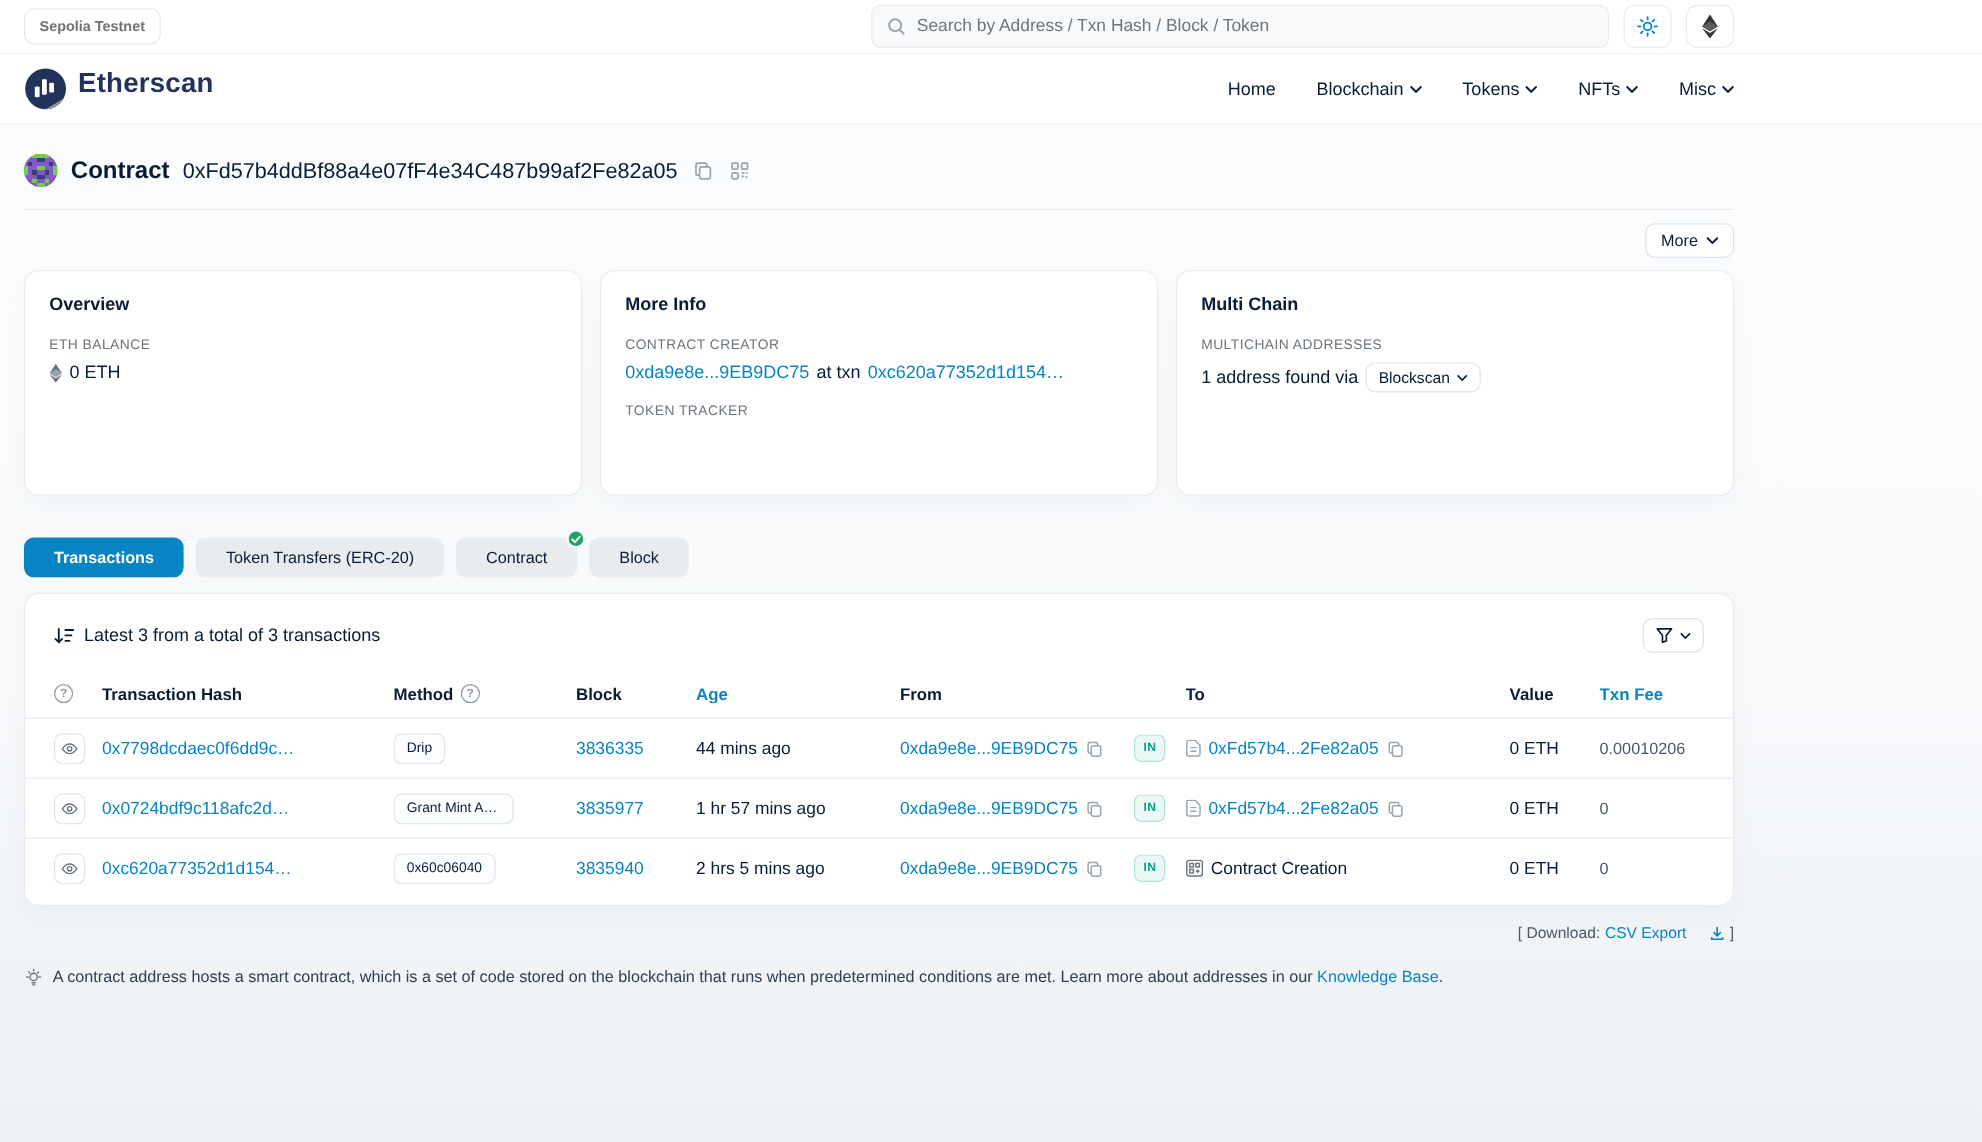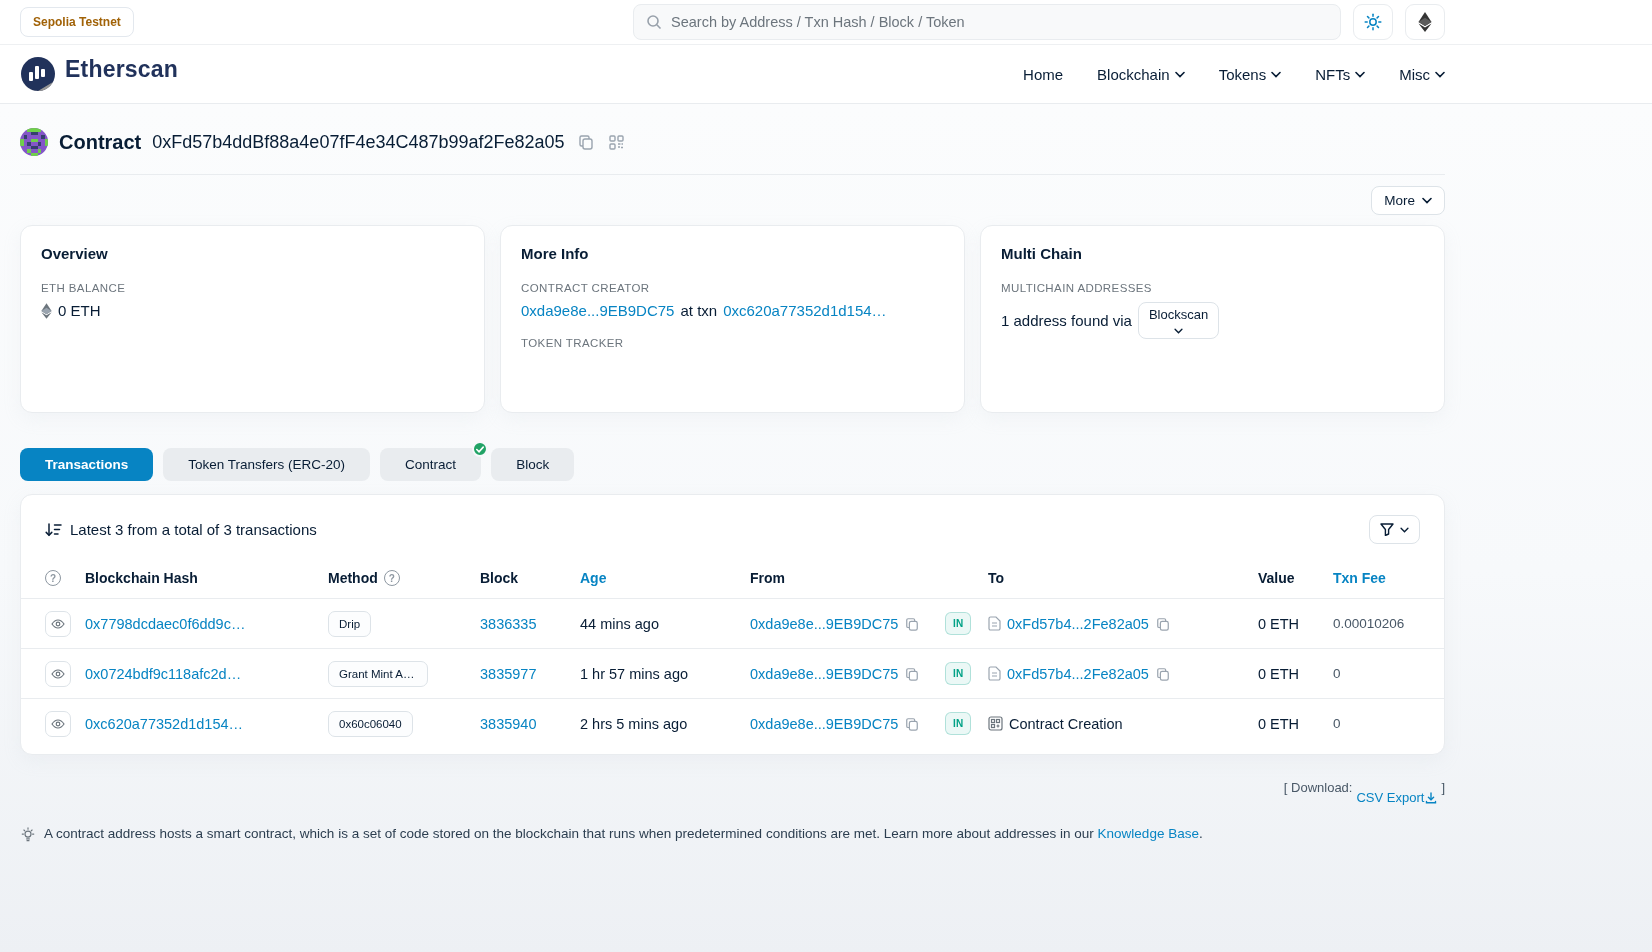--- a/index.html
+++ b/index.html
@@ -12,24 +12,24 @@
   }
   a { text-decoration:none; cursor:pointer; }
   button { font-family:inherit; cursor:pointer; }
   .container { width:1425px; margin-left:20px; }
 
   
   .topbar { background:#fff; }
   .topbar-inner { display:flex; align-items:center; height:44px; }
   .network-badge {
     background:#fff; border:1px solid #e3e8ee; border-radius:8px;
-    padding:7px 12px; font-size:12px; font-weight:700; color:#a16207;
+    padding:7px 12px; font-size:12px; font-weight:700; color:#737373;
   }
   .search-box {
-    margin-left:auto; width:708px; height:36px; display:flex; align-items:center;
+    margin-left:auto; width:615px; height:36px; display:flex; align-items:center;
     background:#f8f9fa; border:1px solid #e9ecef; border-radius:8px; padding:0 12px; gap:9px;
   }
   .search-box svg { flex:0 0 auto; }
   .search-box input {
     border:none; outline:none; background:transparent; width:100%;
     font-size:14.5px; color:#081d35; font-family:inherit;
   }
   .search-box input::placeholder { color:#6c757d; }
   .icon-btn {
     width:40px; height:36px; margin-left:12px; display:flex; align-items:center; justify-content:center;
@@ -71,21 +71,21 @@
   }
   .card-title { font-size:15px; font-weight:700; margin-bottom:20px; }
   .field-label { font-size:11.5px; letter-spacing:.4px; color:#6c757d; margin-bottom:8px; }
   .field-value { font-size:15px; display:flex; align-items:center; gap:6px; flex-wrap:wrap; }
   .link { color:#0784c3; }
   .field-block { margin-bottom:18px; }
   .token-row { display:flex; align-items:center; gap:8px; font-size:15px; }
   .token-icon { width:22px; height:22px; border-radius:50%; background:#a3aeb9; display:flex; align-items:center; justify-content:center; }
   .mini-select {
     display:inline-flex; align-items:center; gap:6px; background:#fff; border:1px solid #dde3e8;
-    border-radius:8px; padding:4px 10px; font-size:13px; color:#081d35;flex-direction:column;
+    border-radius:8px; padding:4px 10px; font-size:13px; color:#081d35;
   }
 
   
   .tabs { display:flex; gap:10px; margin-top:35px; }
   .tab-pill {
     position:relative; border:none; border-radius:8px; padding:9px 25px;
     background:#e9ecef; color:#081d35; font-size:13.5px; font-weight:500;
   }
   .tab-pill.active { background:#0784c3; color:#fff; font-weight:600; }
   .verified-badge {
@@ -130,21 +130,21 @@
   .dir-badge {
     background:rgba(0,161,134,.08); color:#00a186; border:1px solid rgba(0,161,134,.25);
     border-radius:6px; font-size:10px; font-weight:700; padding:5px 7px; letter-spacing:.2px;
   }
   .copy-btn { background:none; border:none; display:inline-flex; padding:1px; flex:0 0 auto; }
   .to-plain { color:#081d35; }
   .fee-cell { color:#495867; font-size:13.5px; }
   .cc-icon { display:none; }
 
   .download-row { display:flex; justify-content:flex-end; align-items:center; gap:4px; margin-top:15px; font-size:13px; color:#495867; }
-  .download-link { color:#0784c3; display:inline-flex; align-items:center; gap:1px; font-weight:500;margin-top:20px; }
+  .download-link { color:#0784c3; display:inline-flex; align-items:center; gap:20px; font-weight:500; }
 
   .footnote { display:flex; align-items:flex-start; gap:8px; margin-top:21px; font-size:13.5px; color:#2c3e50; }
   .footnote svg { margin-top:1px; flex:0 0 auto; }
 </style>
 </head>
 <body>
 
 <div class="topbar">
   <div class="container topbar-inner">
     <button class="network-badge">Sepolia Testnet</button>
@@ -377,21 +377,21 @@
                 <polyline points="1,1.5 5,5.5 9,1.5"></polyline>
               </svg>
             </span>
         </button>
       </div>
 
       <div class="tx-grid tx-head">
         <div class="cell">
             <span class="qmark">?</span>
           </div>
-        <div class="cell">Blockchain Hash</div>
+        <div class="cell">Transaction Hash</div>
         <div class="cell">
             <span>Method</span>
             <span class="qmark">?</span>
           </div>
         <div class="cell">Block</div>
         <div class="cell sortable">Age</div>
         <div class="cell">From</div>
         <div class="cell"></div>
         <div class="cell">To</div>
         <div class="cell">Value</div>

